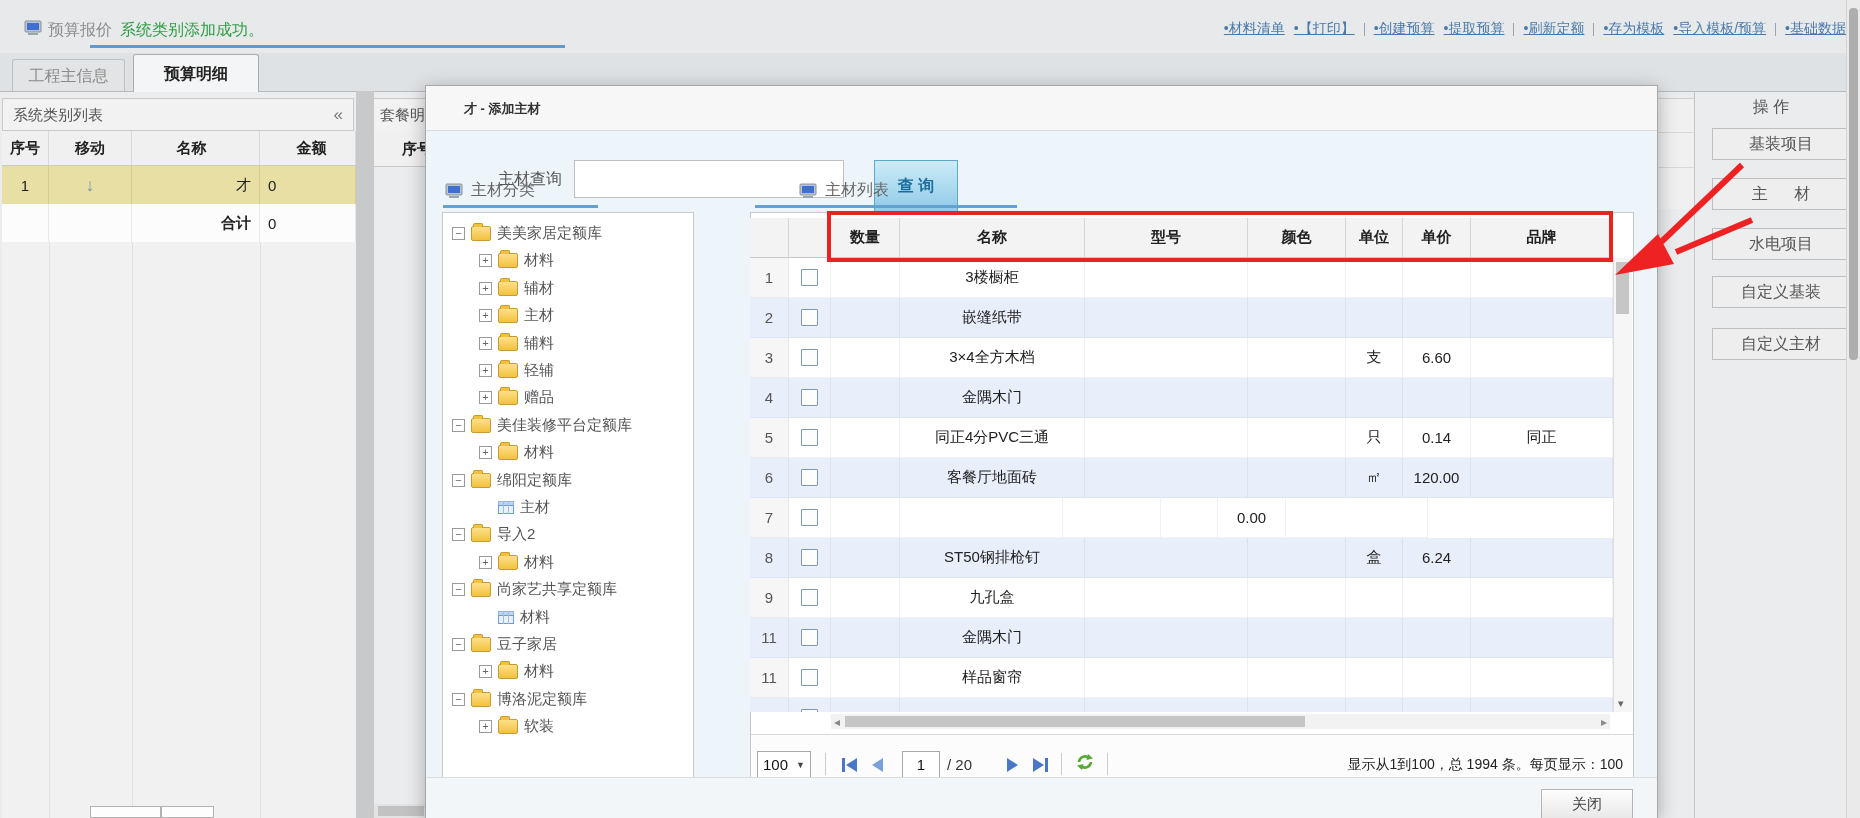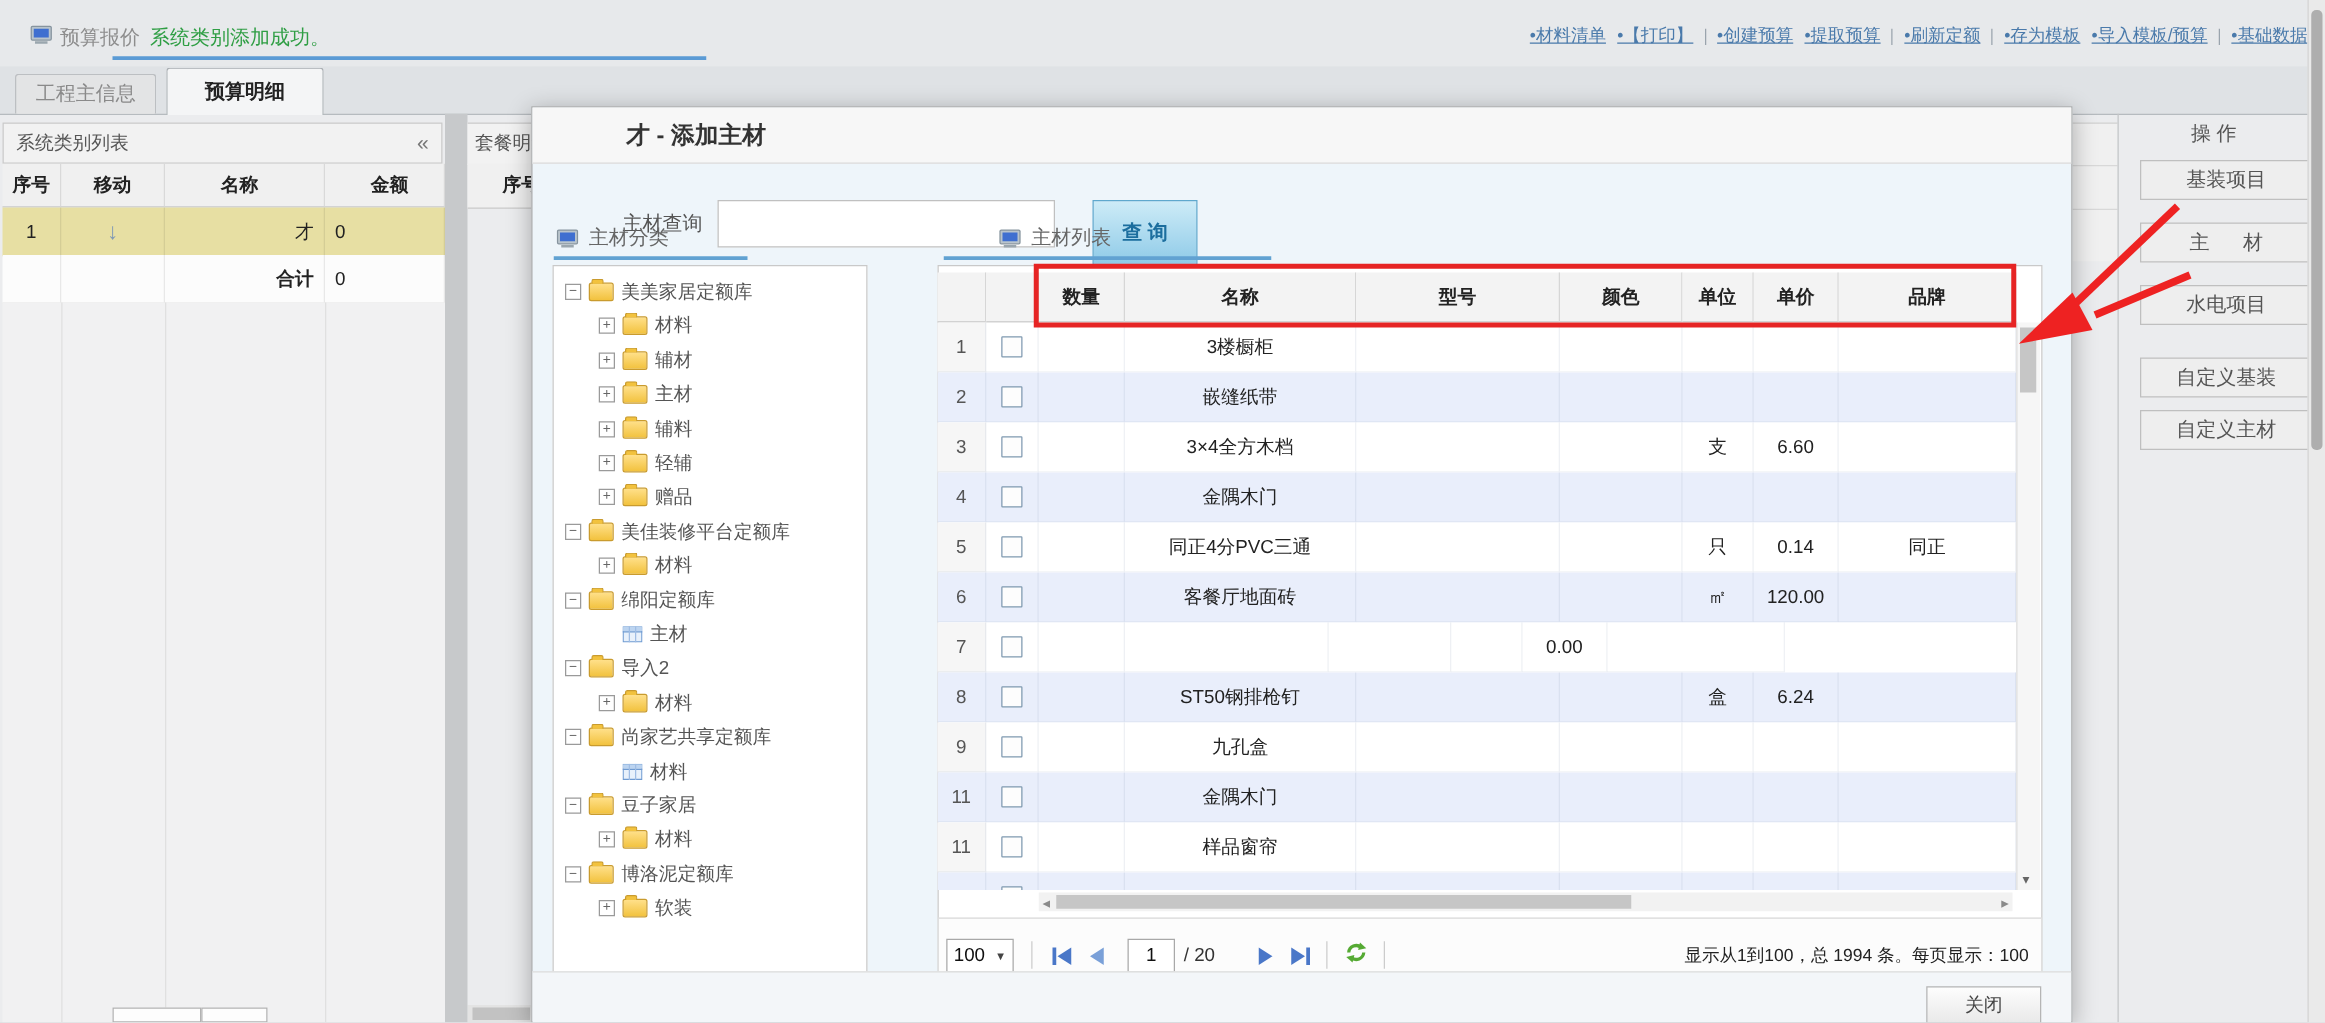--- a/index.html
+++ b/index.html
@@ -67,21 +67,21 @@
      white-space:pre;cursor:pointer;}
 
   
   .page-sb{left:1846px;top:0;width:14px;height:818px;background:#eaeaea;border-left:1px solid #d4d4d4;box-sizing:border-box;}
   .page-sb-thumb{position:absolute;left:2px;top:8px;width:9px;height:352px;background:#aeaeae;border-radius:4px;}
 
   
   .modal{left:425px;top:85px;width:1233px;height:733px;background:#eef5fa;border:1px solid #a8a8a8;
      box-shadow:0 4px 18px rgba(0,0,0,0.3);box-sizing:border-box;z-index:5;}
   .m-title{left:426px;top:86px;width:1231px;height:45px;background:#f7f7f7;border-bottom:1px solid #dadada;
-     font-size:19px;font-weight:bold;color:#333;line-height:45px;padding-left:75px;box-sizing:border-box;z-index:6;}
+     font-size:13px;font-weight:bold;color:#333;line-height:45px;padding-left:38px;box-sizing:border-box;z-index:6;}
   .m-z{z-index:6;}
 
   .search-label{left:498px;top:169px;font-size:16px;color:#555;}
   .search-input{left:574px;top:160px;width:270px;height:38px;background:#fff;border:1px solid #c0c0c0;
      box-sizing:border-box;font-size:15px;padding:0 8px;outline:none;}
   .search-btn{left:874px;top:160px;width:84px;height:52px;background:linear-gradient(#cdebf7,#8fcbe8);
      border:1px solid #5fa8cd;box-sizing:border-box;color:#1c6e9e;font-weight:bold;font-size:16px;
      display:flex;align-items:center;justify-content:center;white-space:pre;cursor:pointer;}
 
   .sec-head{display:flex;align-items:center;gap:8px;font-size:16px;color:#666;}
@@ -232,21 +232,21 @@
   <div class="abs ghost">
     <div class="gl" style="top:33px;"></div>
       <div class="gl" style="top:68px;"></div>
   </div>
 
   <div class="abs rline"></div>
   <div class="abs op-title">操 作</div>
   <div class="op-btn" style="top:128px;">基装项目</div>
   <div class="op-btn" style="top:178px;">主      材</div>
   <div class="op-btn" style="top:228px;text-align:right;">水电项目</div>
-  <div class="op-btn" style="top:286px;">自定义基装</div>
+  <div class="op-btn" style="top:276px;">自定义基装</div>
   <div class="op-btn" style="top:328px;text-align:center;">自定义主材</div>
 
   <div class="abs page-sb">
     <div class="page-sb-thumb"></div>
   </div>
 
   <div class="abs modal"></div>
   <div class="abs m-title">才 - 添加主材</div>
 
   <span class="abs m-z search-label">主材查询</span>

